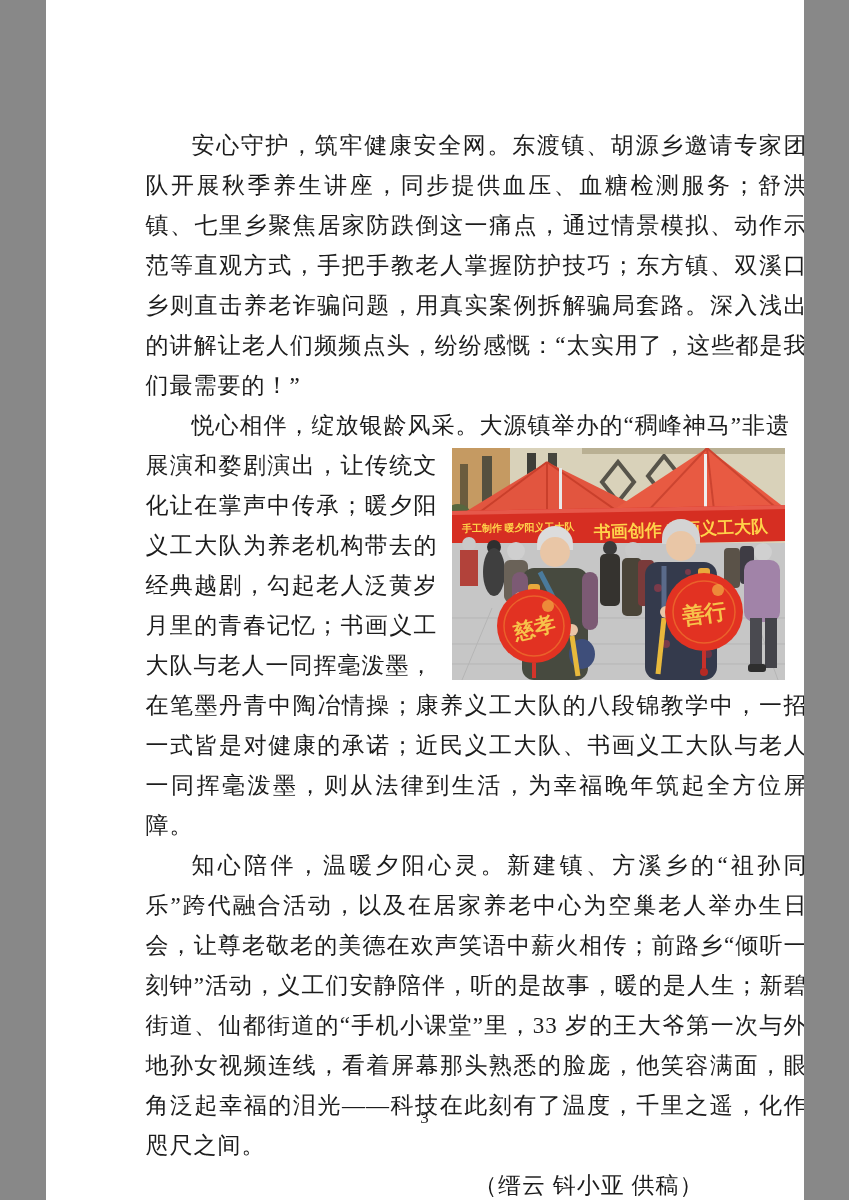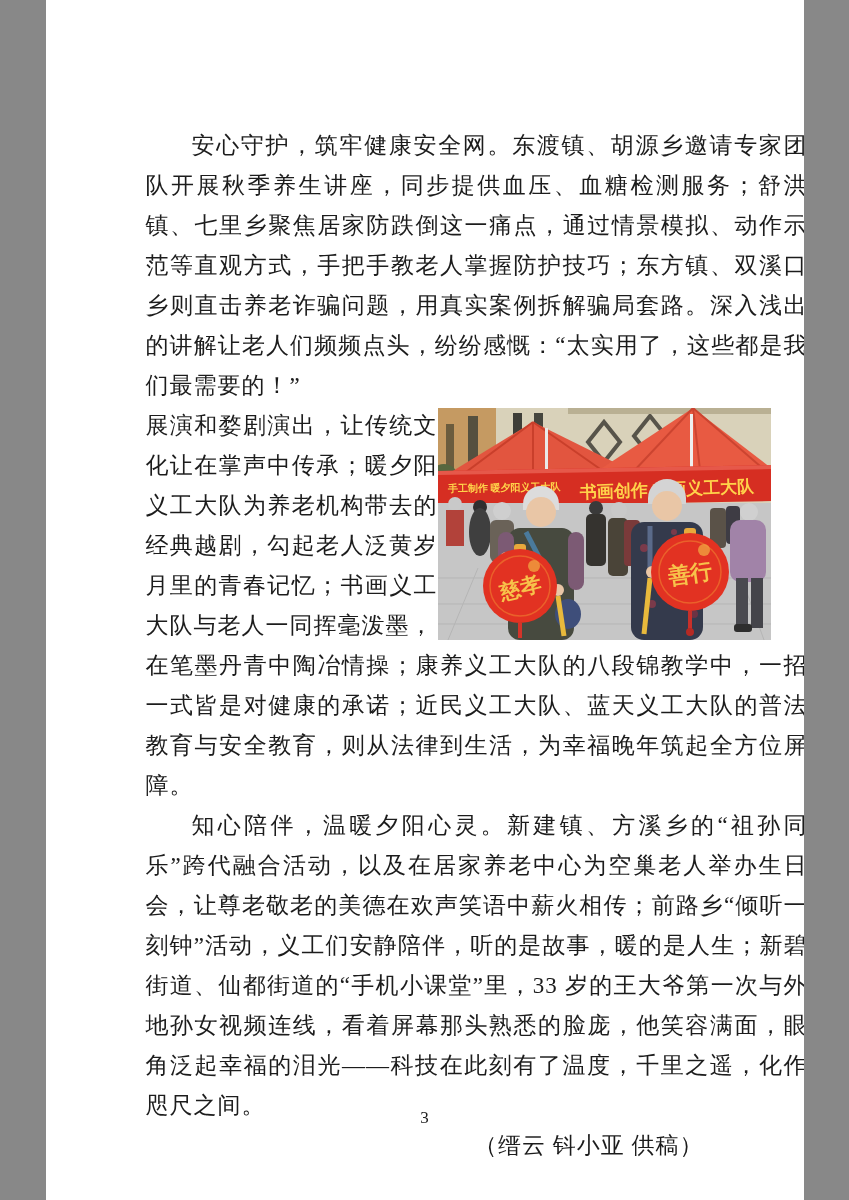--- a/index.html
+++ b/index.html
@@ -29,20 +29,21 @@
     word-break: break-all;
   }
   .indent { text-indent: 2em; }
   .wrap-row {
     display: flex;
     align-items: flex-start;
   }
   .wrap-col {
     width: 292px;
     flex: 0 0 292px;
+    margin-right: 14px;
   }
   .photo-wrap {
     flex: 0 0 333px;
     width: 333px;
     height: 232px;
     margin-top: 2px;
     margin-right: 23px;
     overflow: hidden;
   }
   .byline {
@@ -64,20 +65,21 @@
   svg text { font-family: "Liberation Serif", "DejaVu Serif", serif; }
 </style>
 </head>
 <body>
 
 <div class="page">
   <div class="content">
 
     <p class="para indent">安心守护，筑牢健康安全网。东渡镇、胡源乡邀请专家团队开展秋季养生讲座，同步提供血压、血糖检测服务；舒洪镇、七里乡聚焦居家防跌倒这一痛点，通过情景模拟、动作示范等直观方式，手把手教老人掌握防护技巧；东方镇、双溪口乡则直击养老诈骗问题，用真实案例拆解骗局套路。深入浅出的讲解让老人们频频点头，纷纷感慨：“太实用了，这些都是我们最需要的！”</p>
 
+    <p class="para indent">悦心相伴，绽放银龄风采。大源镇举办的“稠峰神马”非遗</p>
 
     <div class="wrap-row">
       <div class="para wrap-col">展演和婺剧演出，让传统文化让在掌声中传承；暖夕阳义工大队为养老机构带去的经典越剧，勾起老人泛黄岁月里的青春记忆；书画义工大队与老人一同挥毫泼墨，</div>
 
       <div class="photo-wrap">
         <svg width="333" height="232" viewBox="0 0 333 232" xmlns="http://www.w3.org/2000/svg">
 
           <rect x="0" y="0" width="333" height="100" fill="#d9d2ba"></rect>
           <rect x="0" y="0" width="58" height="100" fill="#c59a62"></rect>
           <rect x="30" y="8" width="10" height="50" fill="#55503f"></rect>
@@ -188,21 +190,21 @@
             <circle cx="252" cy="164" r="31" fill="none" stroke="#f08030" stroke-width="1.5" opacity="0.6"></circle>
             <circle cx="266" cy="142" r="6" fill="#f0a040" opacity="0.8"></circle>
             <text x="252" y="173" font-size="22" font-weight="bold" fill="#f7c24a" text-anchor="middle" transform="rotate(-8 252 164)">善行</text>
             <line x1="252" y1="203" x2="252" y2="222" stroke="#c8302a" stroke-width="4"></line>
             <circle cx="252" cy="224" r="4" fill="#b52a24"></circle>
           </g>
         </svg>
       </div>
     </div>
 
-    <p class="para">在笔墨丹青中陶冶情操；康养义工大队的八段锦教学中，一招一式皆是对健康的承诺；近民义工大队、蓝天义工大队的普法教育与安全教育，则从法律到生活，为幸福晚年筑起全方位屏障。</p>
+    <p class="para">在笔墨丹青中陶冶情操；康养义工大队的八段锦教学中，一招一式皆是对健康的承诺；近民义工大队、书画义工大队与老人一同挥毫泼墨，则从法律到生活，为幸福晚年筑起全方位屏障。</p>
 
     <p class="para indent">知心陪伴，温暖夕阳心灵。新建镇、方溪乡的“祖孙同乐”跨代融合活动，以及在居家养老中心为空巢老人举办生日会，让尊老敬老的美德在欢声笑语中薪火相传；前路乡“倾听一刻钟”活动，义工们安静陪伴，听的是故事，暖的是人生；新碧街道、仙都街道的“手机小课堂”里，33 岁的王大爷第一次与外地孙女视频连线，看着屏幕那头熟悉的脸庞，他笑容满面，眼角泛起幸福的泪光——科技在此刻有了温度，千里之遥，化作咫尺之间。</p>
 
     <p class="byline">（缙云 钭小亚 供稿）</p>
   </div>
 
   <div class="page-number">3</div>
 </div>
 
 </body></html>

